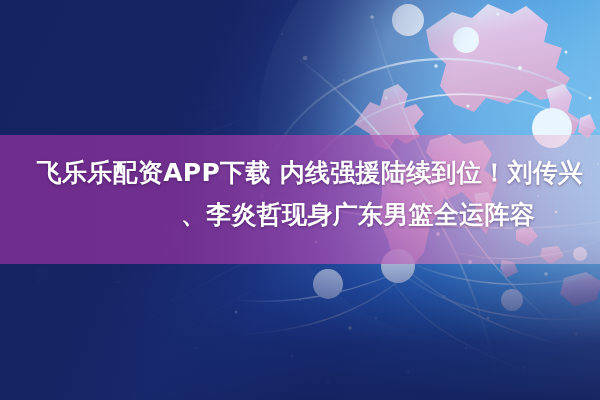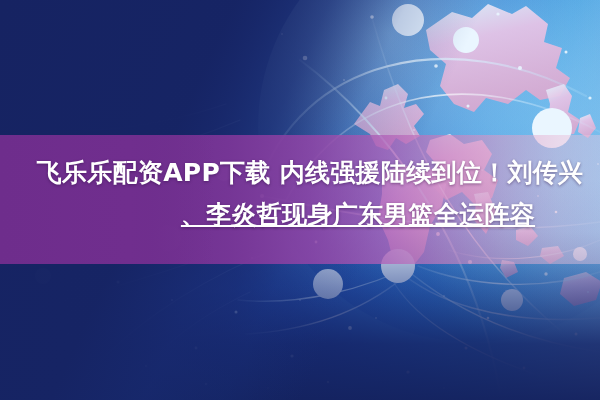--- a/index.html
+++ b/index.html
@@ -84,21 +84,21 @@
     color:#ffffff;
     font-size:25px;
     font-weight:700;
     line-height:42px;
     letter-spacing:0.3px;
     text-shadow:0 1px 3px rgba(40,10,60,0.45);
     white-space:nowrap;
   }
   .hl-line{display:block;}
   .hl-1{padding-left:20px;}
-  .hl-2{padding-left:116px;text-decoration:underline;}
+  .hl-2{padding-left:116px;}
 
   .stars circle{fill:#eaf6ff;}
 </style>
 </head>
 <body>
 
 <div id="stage">
 
   <div class="layer sky"></div>
 

